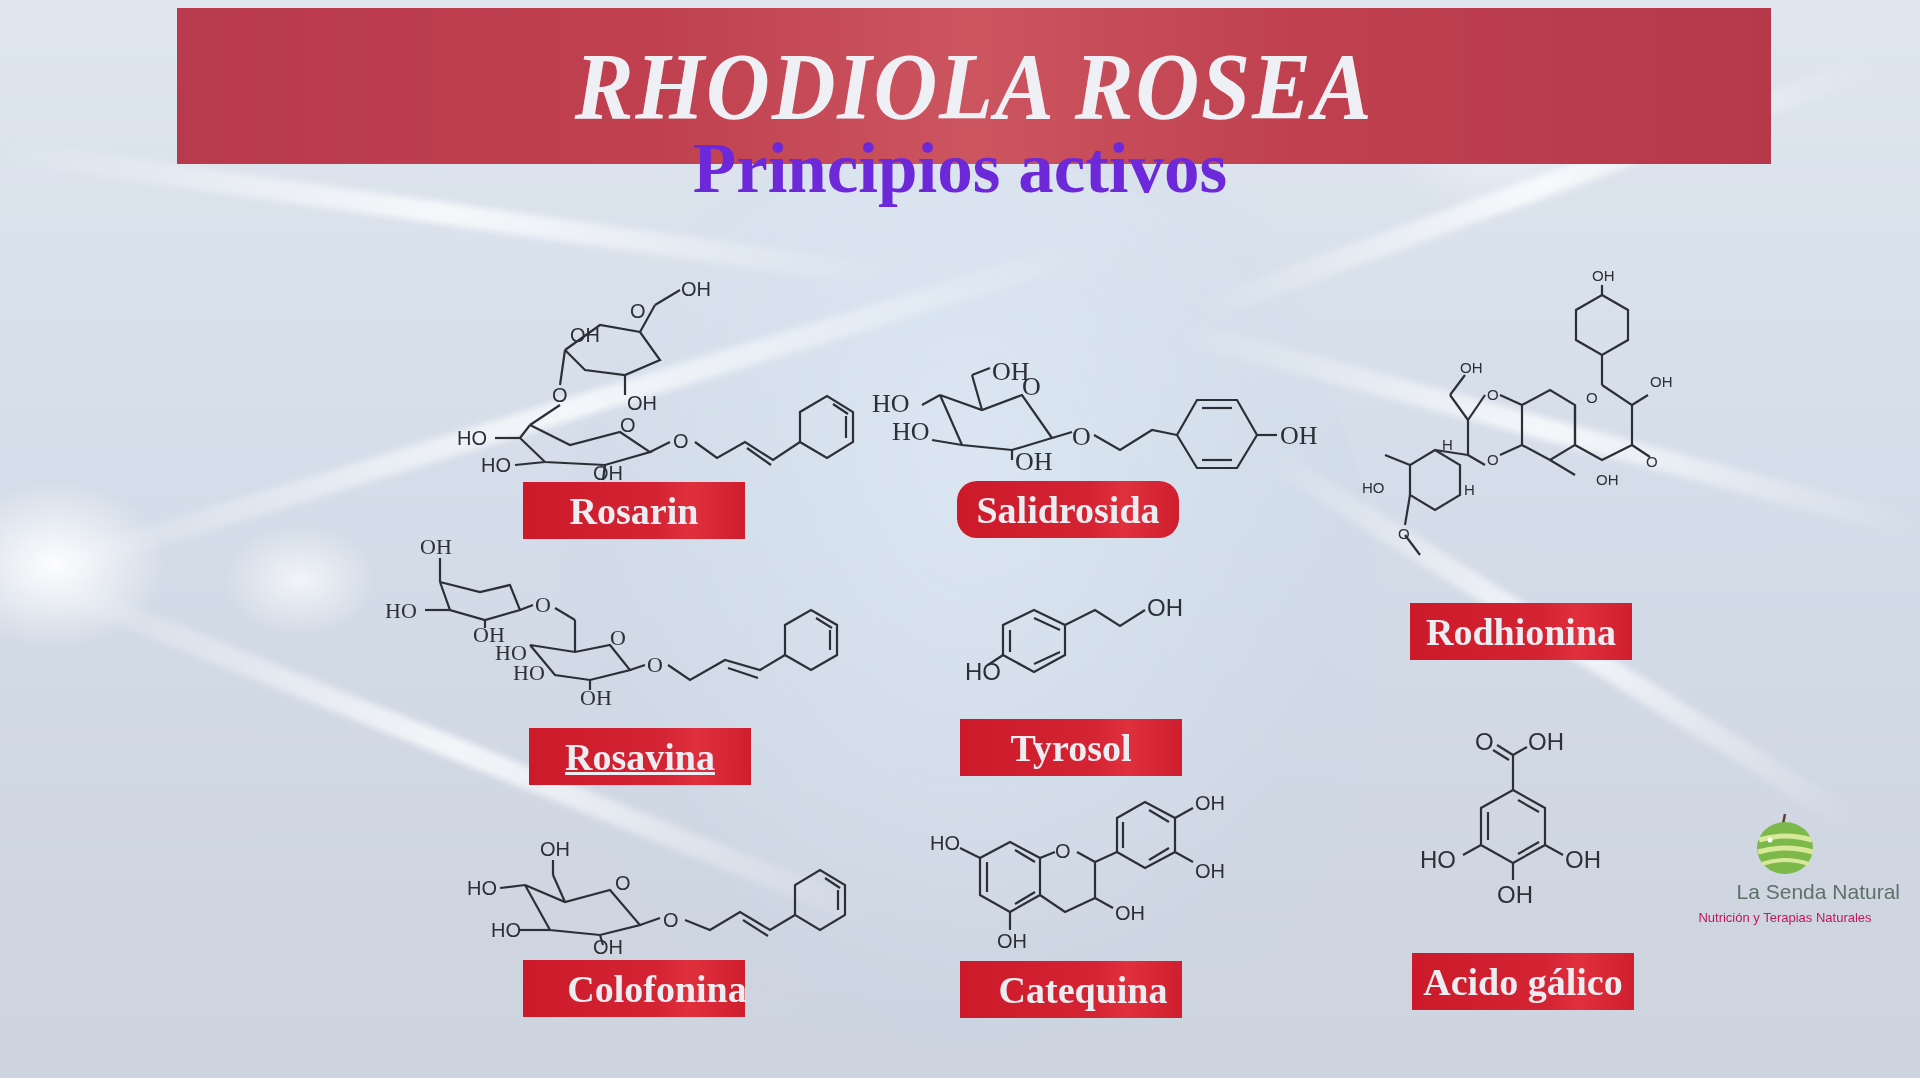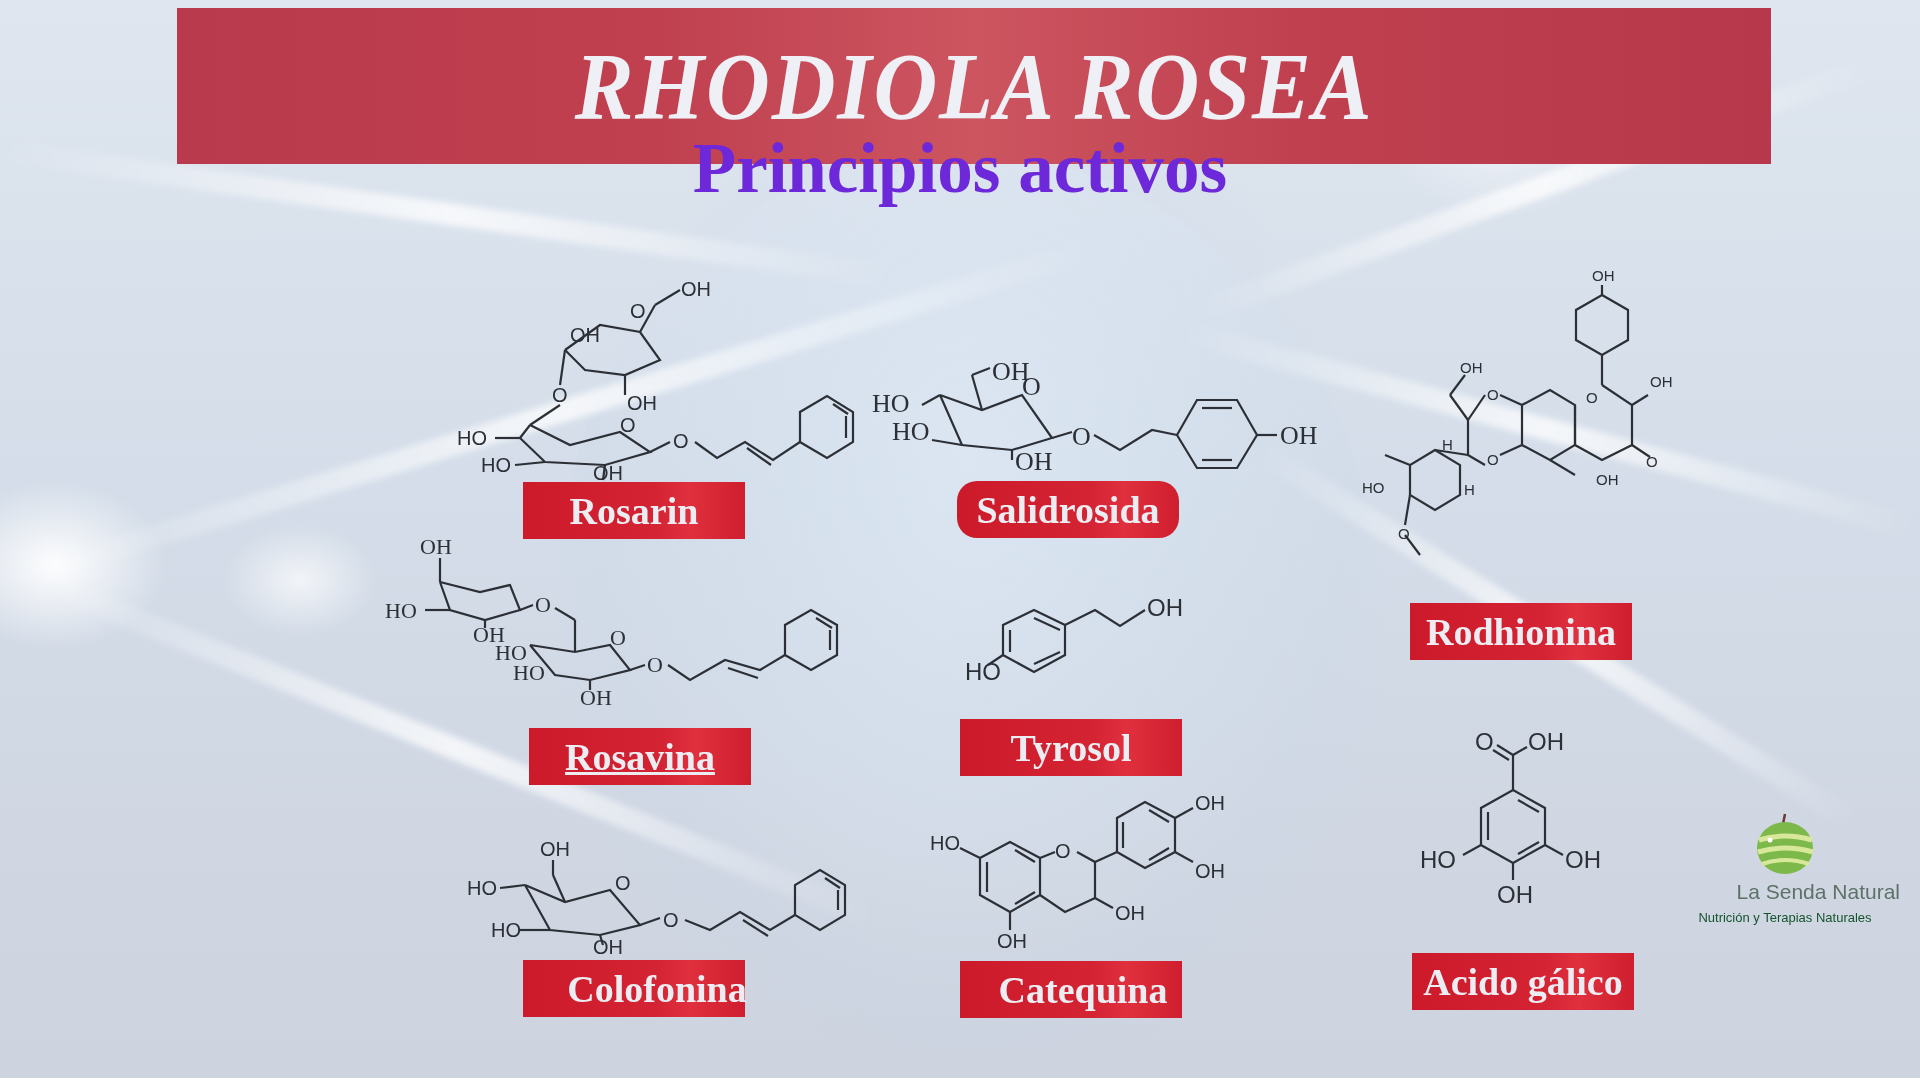--- a/index.html
+++ b/index.html
@@ -49,21 +49,21 @@
   .label {
     position: absolute; width: 222px; height: 57px;
     background: linear-gradient(90deg, #cc1a2a 0%, #d42333 60%, #e0303e 75%, #cf1e2d 100%);
     color: #ecedf2; font-family: "Liberation Serif", serif; font-weight: bold; font-size: 38px;
     display: flex; align-items: center; justify-content: center; white-space: nowrap;
   }
 
   .logo { position: absolute; left: 1670px; top: 810px; width: 230px; text-align: center; }
   .apple { width: 66px; height: 66px; margin: 0 auto; position: relative; }
   .logo-name { font-family: "Liberation Sans", sans-serif; font-size: 21px; color: #5d7168; margin-top: 4px; text-align: right; }
-  .logo-tag { font-family: "Liberation Sans", sans-serif; font-size: 13px; color: #14532d; margin-top: 6px; }
+  .logo-tag { font-family: "Liberation Sans", sans-serif; font-size: 13px; color: #be185d; margin-top: 6px; }
 </style>
 </head>
 <body>
 
 <div class="bg"></div>
 <div class="head-shape"></div>
 <div class="ray" style="left:40px;top:560px;width:1100px;transform:rotate(-17deg);"></div>
 <div class="ray" style="left:40px;top:570px;width:900px;transform:rotate(22deg);"></div>
 <div class="ray" style="left:0px;top:140px;width:900px;transform:rotate(8deg);"></div>
 <div class="ray" style="left:1180px;top:320px;width:760px;transform:rotate(15deg);"></div>

